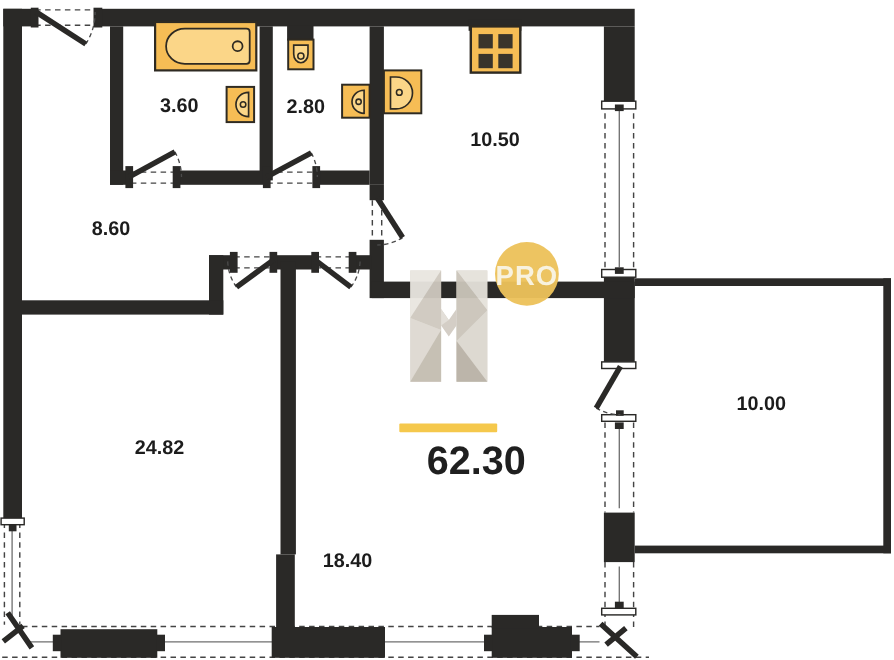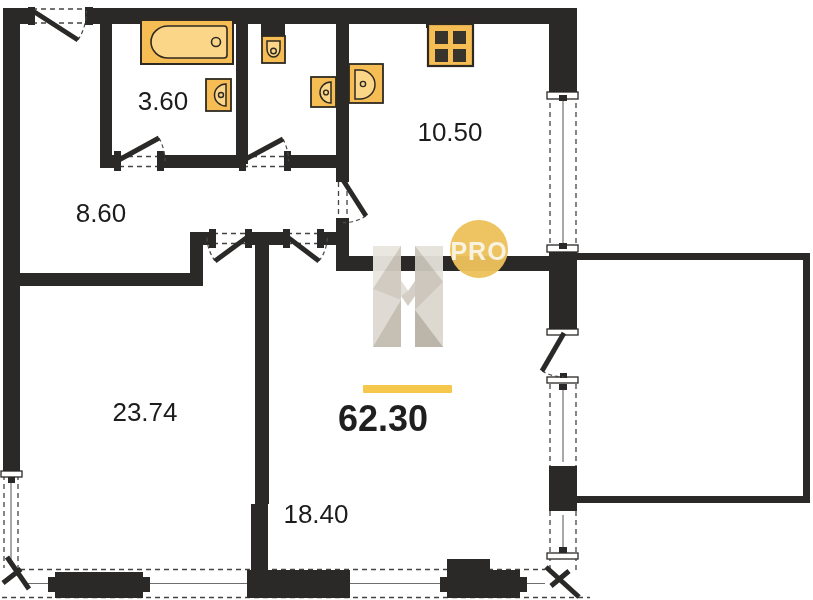--- a/index.html
+++ b/index.html
@@ -3,25 +3,26 @@
 <meta charset="utf-8">
 <style>
   html,body{margin:0;padding:0;background:#ffffff;}
   #stage{
     position:relative;width:813px;height:600px;background:#ffffff;overflow:hidden;
     font-family:"Liberation Sans",sans-serif;
   }
   #plan-svg{position:absolute;left:0;top:0;}
   .lbl{
     position:absolute;width:120px;text-align:center;
-    font-size:26px;color:#1c1c1c;line-height:1.1;
-    font-family:"Liberation Sans",sans-serif;
+    font-size:18px;color:#1c1c1c;line-height:1.1;
+    font-family:"Liberation Sans",sans-serif;
+    font-weight:bold;
   }
   .lbl-total{
-    position:absolute;width:140px;text-align:left;
+    position:absolute;width:140px;text-align:right;
     font-size:36px;font-weight:bold;color:#1f1f1f;
     font-family:"Liberation Sans",sans-serif;
   }
   .lbl-pro{
     position:absolute;width:80px;text-align:center;
     font-size:25px;font-weight:bold;color:#f8f2df;letter-spacing:1px;
     font-family:"Liberation Sans",sans-serif;
   }
 </style>
 </head>
@@ -203,21 +204,23 @@
     <polygon points="415,310 443,347 415,347" fill="#b9b2a6"></polygon>
     <path d="M401,281 L408,291 L415,281 L415,296 L408,306 L401,296 Z" fill="#d2ccc3"></path>
     <polygon points="401,281 408,291 401,296" fill="#e2ded7"></polygon>
   </g>
   <circle cx="479" cy="249" r="29" fill="#ecc25b" opacity="0.96"></circle>
 
   <rect x="363" y="385" width="89" height="8" rx="1" fill="#f5c84c"></rect>
 </svg>
 
   <div class="lbl" style="left:103px;top:87px;">3.60</div>
+  <div class="lbl" style="left:218px;top:88px;">2.80</div>
   <div class="lbl" style="left:390px;top:118px;">10.50</div>
   <div class="lbl" style="left:41px;top:199px;">8.60</div>
-  <div class="lbl" style="left:85px;top:398px;">23.74</div>
+  <div class="lbl" style="left:85px;top:398px;">24.82</div>
   <div class="lbl" style="left:256px;top:500px;">18.40</div>
+  <div class="lbl" style="left:632px;top:358px;">10.00</div>
 
   <div class="lbl-total" style="left:338px;top:398px;">62.30</div>
 
   <div class="lbl-pro" style="left:439px;top:237px;">PRO</div>
 </div>
 
 </body></html>

